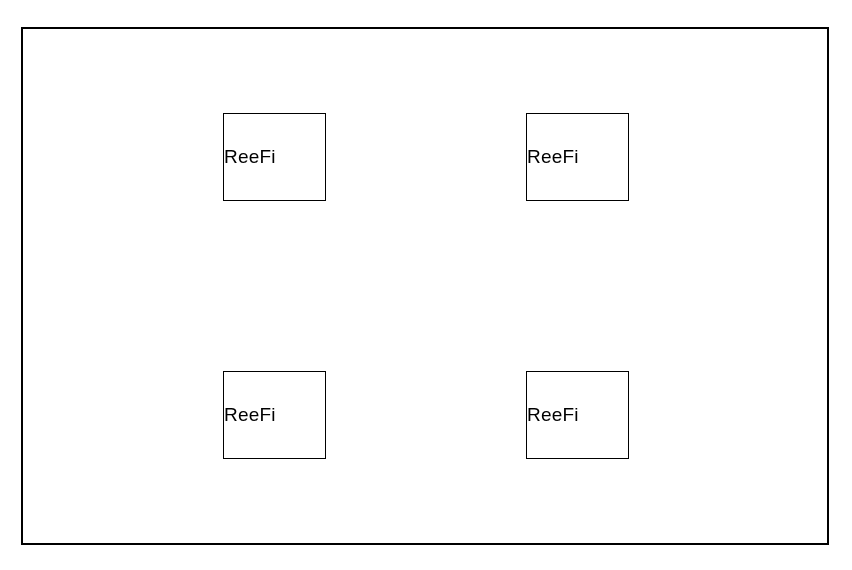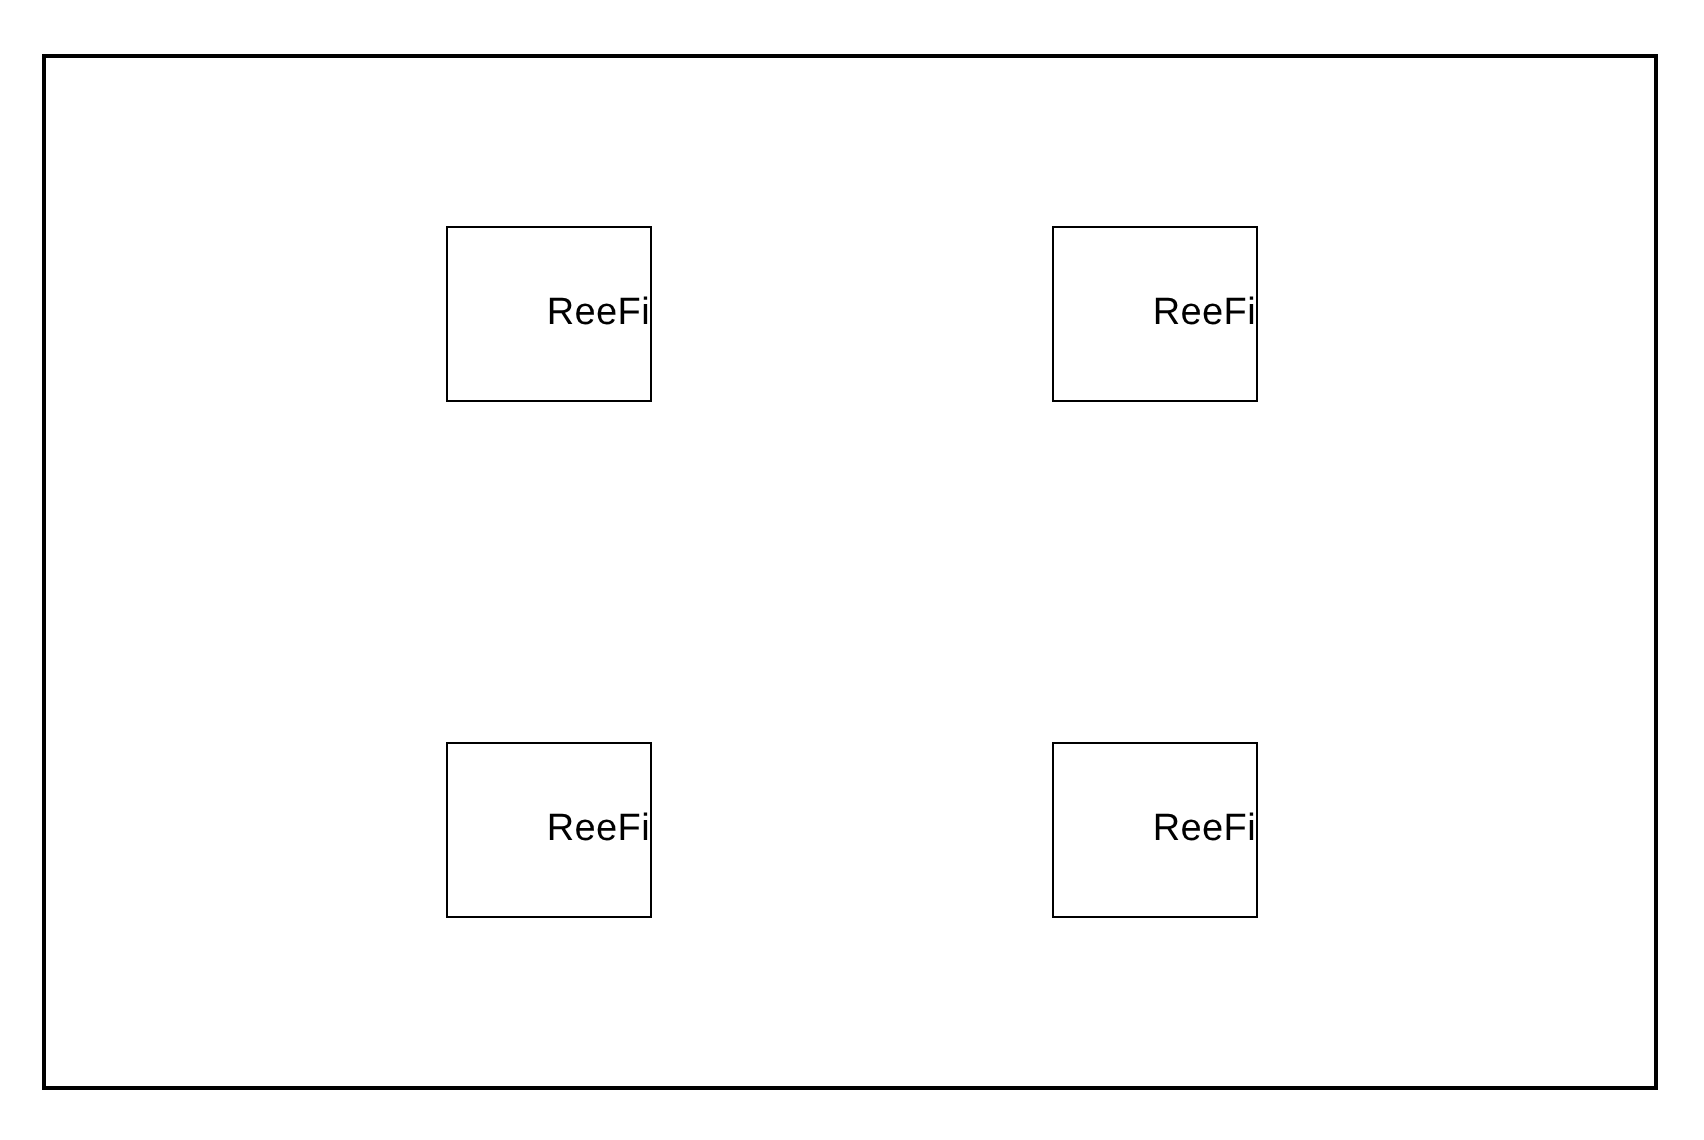--- a/index.html
+++ b/index.html
@@ -26,21 +26,21 @@
     background: #ffffff;
   }
   .node {
     position: absolute;
     width: 103px;
     height: 88px;
     border: 1.5px solid #000000;
     background: #ffffff;
     display: flex;
     align-items: center;
-    justify-content: flex-end;
+    justify-content: flex-start;
     font-size: 19px;
     color: #000000;
     letter-spacing: 0.2px;
   }
   .node-1 { left: 223px; top: 113px; }
   .node-2 { left: 526px; top: 113px; }
   .node-3 { left: 223px; top: 371px; }
   .node-4 { left: 526px; top: 371px; }
 </style>
 </head>

